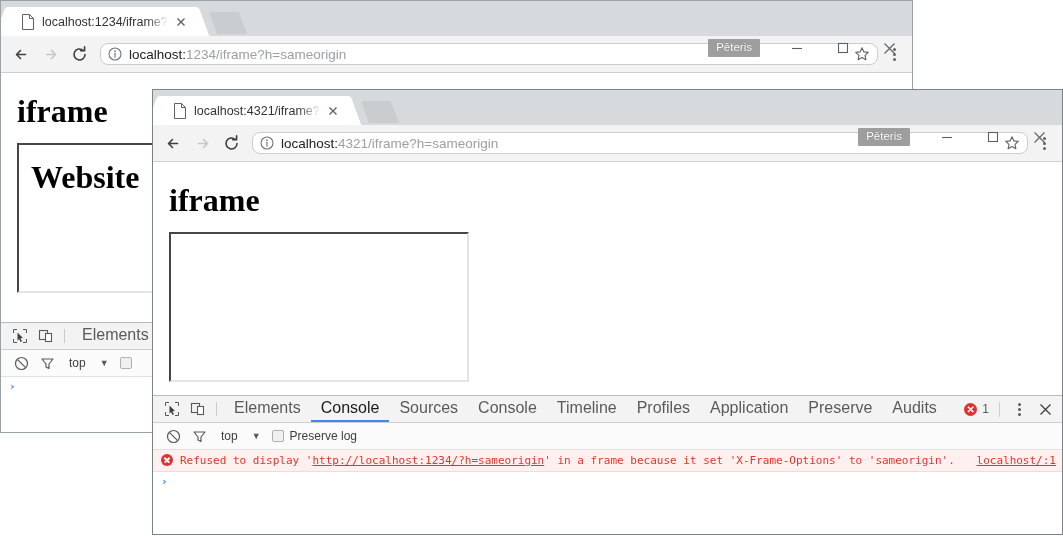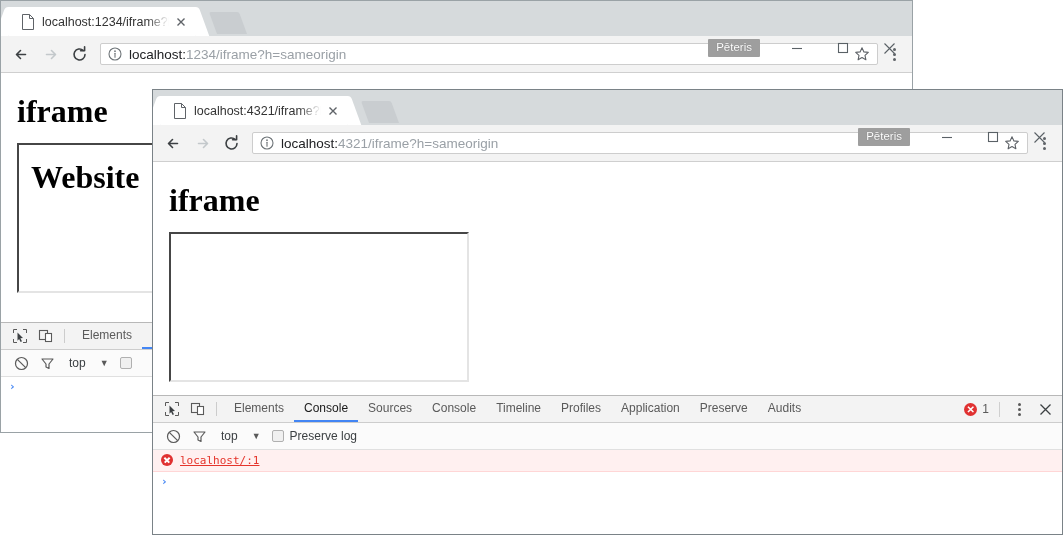--- a/index.html
+++ b/index.html
@@ -135,21 +135,21 @@
     color: #5a6166;
     flex: 0 0 auto;
   }
   .navbtn.disabled { color: #c3c8cb; }
   .omnibox {
     flex: 1 1 auto;
     height: 22px;
     margin: 0 4px 0 6px;
     background: #ffffff;
     border: 1px solid #cdcdcd;
-    border-radius: 2px;
+    border-radius: 8px;
     display: flex;
     align-items: center;
     padding: 0 4px 0 7px;
     overflow: hidden;
   }
   .info-icon { flex: 0 0 auto; margin-right: 7px; color: #6e7478; display:flex; }
   .url-text {
     flex: 1 1 auto;
     font-size: 13.5px;
     color: #9aa0a6;
@@ -230,21 +230,21 @@
   .dt-sep {
     width: 1px;
     background: #cccccc;
     margin: 6px 7px 6px 5px;
     flex: 0 0 auto;
   }
   .dt-tab {
     display: flex;
     align-items: center;
     padding: 0 10px;
-    font-size: 12px;
+    font-size: 16px;
     color: #5a5a5a;
     white-space: nowrap;
     border-bottom: 2px solid transparent;
     flex: 0 0 auto;
   }
   .dt-tab.active {
     color: #1a1a1a;
     border-bottom: 2px solid #4285f4;
   }
   .dt-right {
@@ -662,20 +662,21 @@
         </span>
         <span class="preserve">
           <span class="chk"></span>
           <span>Preserve log</span>
         </span>
       </div>
 
       <div class="dt-console">
         <div class="console-error">
           <span class="err-icon-sm"></span>
+          <span class="err-msg"><span>Refused to display '</span><span class="ulink">http://localhost:1234/?h=sameorigin</span><span>' in a frame because it set 'X-Frame-Options' to 'sameorigin'.</span></span>
           <span class="err-source">localhost/:1</span>
         </div>
         <div class="console-prompt">
           <span class="chev">›</span>
         </div>
       </div>
     </div>
   </div>
 
 </div>

